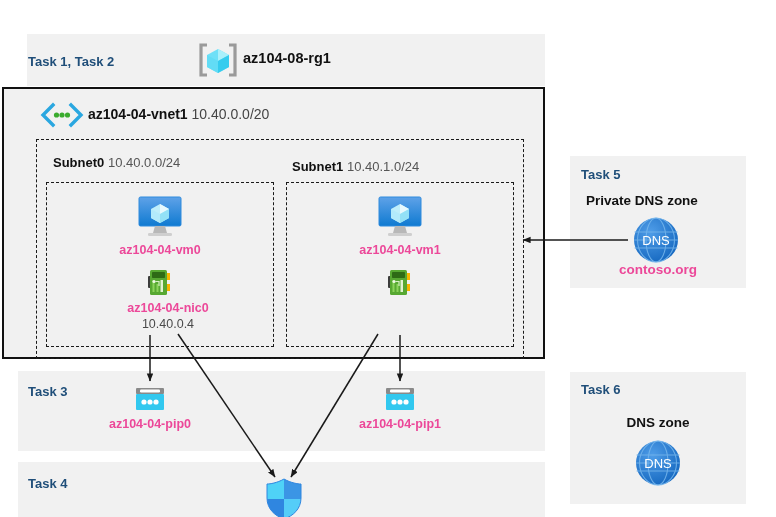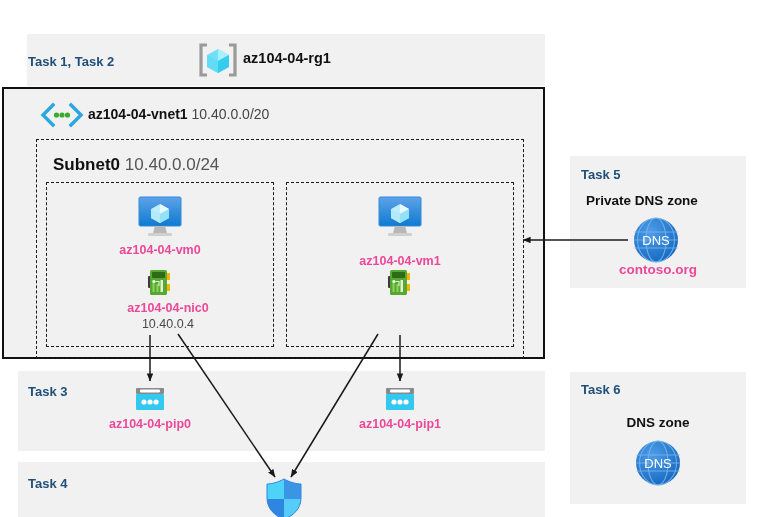--- a/index.html
+++ b/index.html
@@ -64,21 +64,21 @@
     position: absolute;
     left: 88px; top: 72px;
     font-size: 14px;
     color: #444444;
     white-space: nowrap;
   }
   .vnet-title b { color: #111111; }
 
   .subnet-title {
     position: absolute;
-    font-size: 17px;
+    font-size: 13px;
     color: #555555;
     white-space: nowrap;
     text-align: right;
   }
   .subnet-title b { color: #111111; }
   .subnet0-title { left: 53px; top: 121px; }
   .subnet1-title { left: 292px; top: 125px; }
 
   
   .node {
@@ -136,21 +136,21 @@
     <svg width="40" height="36" viewBox="0 0 40 36">
       <path d="M9,3 L3,3 L3,33 L9,33" fill="none" stroke="#9a9a9a" stroke-width="3.2"></path>
       <path d="M31,3 L37,3 L37,33 L31,33" fill="none" stroke="#9a9a9a" stroke-width="3.2"></path>
       <polygon points="20,7 31,13 31,25 20,31 9,25 9,13" fill="#6fe0f7"></polygon>
       <polygon points="20,7 31,13 20,19" fill="#aaf0fb"></polygon>
       <polygon points="20,19 31,13 31,25 20,31" fill="#35ccee"></polygon>
       <polygon points="9,13 20,19 20,31 9,25" fill="#62dcf5"></polygon>
     </svg>
   </div>
 
-  <div class="rg-name">az104-04-rg1</div>
+  <div class="rg-name">az104-08-rg1</div>
 
   <div class="panel vnet-panel"></div>
 
   <div class="icon" style="position:absolute; left:40px; top:68px;">
     <svg width="44" height="26" viewBox="0 0 44 26">
       <path d="M13,3 L3,13 L13,23" fill="none" stroke="#2aa7e0" stroke-width="3.4" stroke-linecap="square" stroke-linejoin="miter"></path>
       <path d="M31,3 L41,13 L31,23" fill="none" stroke="#2aa7e0" stroke-width="3.4" stroke-linecap="square" stroke-linejoin="miter"></path>
       <circle cx="16.5" cy="13" r="2.6" fill="#3aab2e"></circle>
       <circle cx="22" cy="13" r="2.6" fill="#3aab2e"></circle>
       <circle cx="27.5" cy="13" r="2.6" fill="#3aab2e"></circle>
@@ -203,40 +203,44 @@
       <rect x="14.5" y="12" width="2.5" height="12" fill="#e3f3d2"></rect>
       <circle cx="8" cy="13.5" r="1.6" fill="#eef8e3"></circle>
       <path d="M9.5,13.5 L13,13.5 L13,18" fill="none" stroke="#d6eec1" stroke-width="1.2"></path>
     </svg>
   </div>
   <div class="node" style="left:64px; top:267px; width:208px;">
     <div class="node-label">az104-04-nic0</div>
     <div class="node-sub">10.40.0.4</div>
   </div>
 
+  <div class="subnet-title subnet1-title">
+    <b>Subnet1</b>
+    <span>10.40.1.0/24</span>
+  </div>
   <div class="dashed subnet1-box"></div>
 
   <div class="icon" style="position:absolute; left:376px; top:161px;">
     <svg width="48" height="42" viewBox="0 0 48 42">
       <defs>
         <linearGradient id="vmg1" x1="0" y1="0" x2="0" y2="1">
           <stop offset="0" stop-color="#5fa2e8"></stop>
           <stop offset="1" stop-color="#0f7ad1"></stop>
         </linearGradient>
       </defs>
       <rect x="3" y="2" width="42" height="29" rx="1.5" fill="url(#vmg1)" stroke="#2f8bdd" stroke-width="1"></rect>
       <polygon points="24,9 33,14 33,23 24,28 15,23 15,14" fill="#bfeefb"></polygon>
       <polygon points="24,9 33,14 24,19" fill="#e7f9fe"></polygon>
       <polygon points="24,19 33,14 33,23 24,28" fill="#93e1f7"></polygon>
       <polygon points="15,14 24,19 24,28 15,23" fill="#b3eafb"></polygon>
       <path d="M19,31 L29,31 L31,38 L17,38 Z" fill="#b8b8b8"></path>
       <rect x="12" y="38" width="24" height="3" rx="1.3" fill="#cfcfcf"></rect>
     </svg>
   </div>
-  <div class="node" style="left:296px; top:220px; width:208px;">
+  <div class="node" style="left:296px; top:209px; width:208px;">
     <div class="node-label">az104-04-vm1</div>
   </div>
 
   <div class="icon" style="position:absolute; left:386px; top:234px;">
     <svg width="30" height="32" viewBox="0 0 30 32">
       <rect x="19" y="5" width="5" height="7" fill="#f7b500"></rect>
       <rect x="19" y="16" width="5" height="7" fill="#f7b500"></rect>
       <rect x="2" y="8" width="4" height="12" rx="1" fill="#3c3c3c"></rect>
       <rect x="4" y="2" width="17" height="25" rx="1.5" fill="#57a832"></rect>
       <rect x="6" y="4" width="13" height="6" rx="0.8" fill="#2e6b16"></rect>

